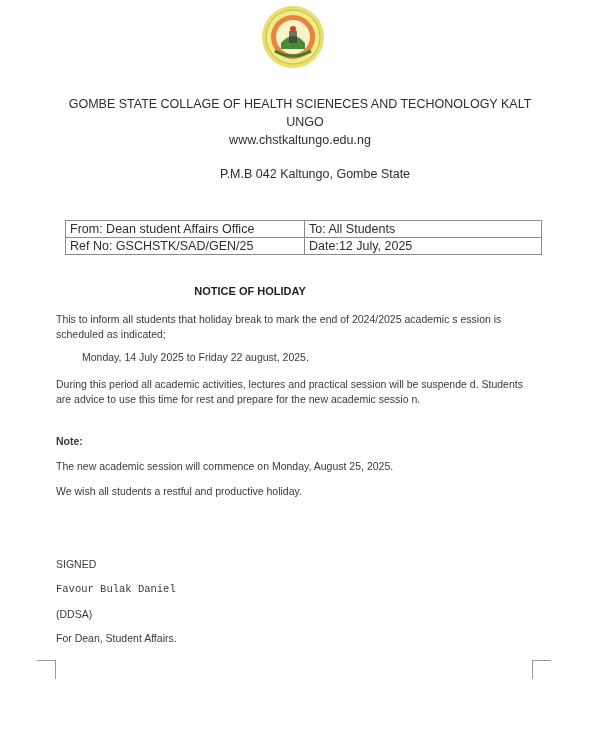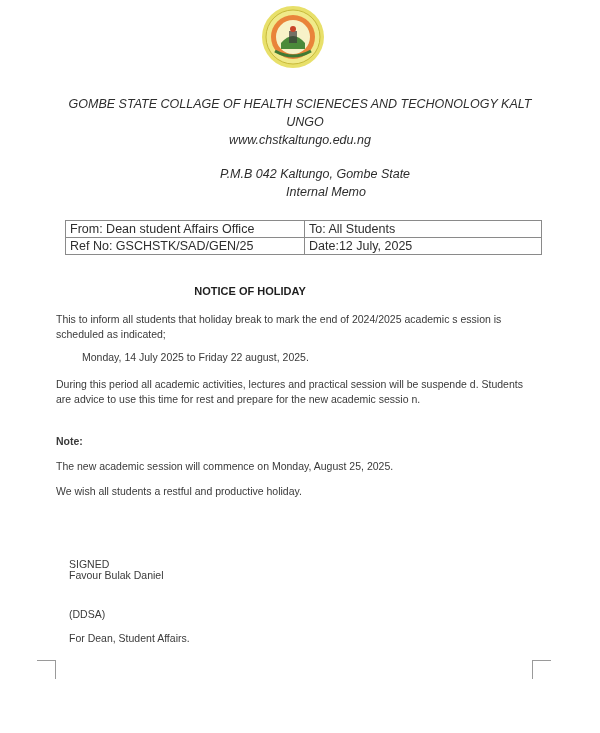--- a/index.html
+++ b/index.html
@@ -25,21 +25,20 @@
     }
     .header {
       position: absolute;
       left: 0;
       top: 95px;
       width: 600px;
       text-align: center;
       font-size: 12.5px;
       line-height: 18px;
       color: #2e2e2e;
-      font-style: italic;
     }
     .header .line { display: block; }
     .header .l1 { padding-left: 0; }
     .header .l2 { padding-left: 10px; }
     .header .l3 { padding-left: 0px; }
     .header .l4 { padding-left: 30px; margin-top: 16px; }
     .header .l5 { padding-left: 30px; }
     .header .l6 { padding-left: 52px; }
 
     table.memo {
@@ -82,24 +81,23 @@
     .p2 { top: 350px; left: 58px; margin-left: 24px; }
     .p3 { top: 377px; }
     .p4 { top: 434px; font-weight: bold; }
     .p5 { top: 459px; }
     .p6 { top: 484px; }
     .sig {
       position: absolute;
       left: 56px;
       font-size: 10.5px;
       color: #3a3a3a;
-      margin-left: 13px;
     }
     .s1 { top: 558px; }
-    .s2 { top: 569px; }
+    .s2 { top: 583px; font-family: Liberation Mono, monospace; }
     .s3 { top: 608px; }
     .s4 { top: 632px; }
 
     .corner {
       position: absolute;
       width: 18px;
       height: 18px;
       border-color: #9a9a9a;
       border-style: solid;
       border-width: 0;
@@ -131,21 +129,20 @@
     <circle cx="32" cy="24" r="3" fill="#c8452a"></circle>
     <path d="M14 46 Q32 56 50 46" stroke="#3f7a33" stroke-width="3" fill="none"></path>
   </svg>
 </div>
 
 <div class="header">
   <span class="line l1">GOMBE STATE COLLAGE OF HEALTH SCIENECES AND TECHONOLOGY KALT</span>
   <span class="line l2">UNGO</span>
   <span class="line l3">www.chstkaltungo.edu.ng</span>
   <span class="line l4">P.M.B 042 Kaltungo, Gombe State</span>
-  <span class="line l6">Internal Memo</span>
 </div>
 
 <table class="memo">
   <tbody>
       <tr>
     <td class="c1">From: Dean student Affairs Office</td>
     <td>To: All Students</td>
   </tr>
   <tr>
     <td class="c1">Ref No: GSCHSTK/SAD/GEN/25</td>

